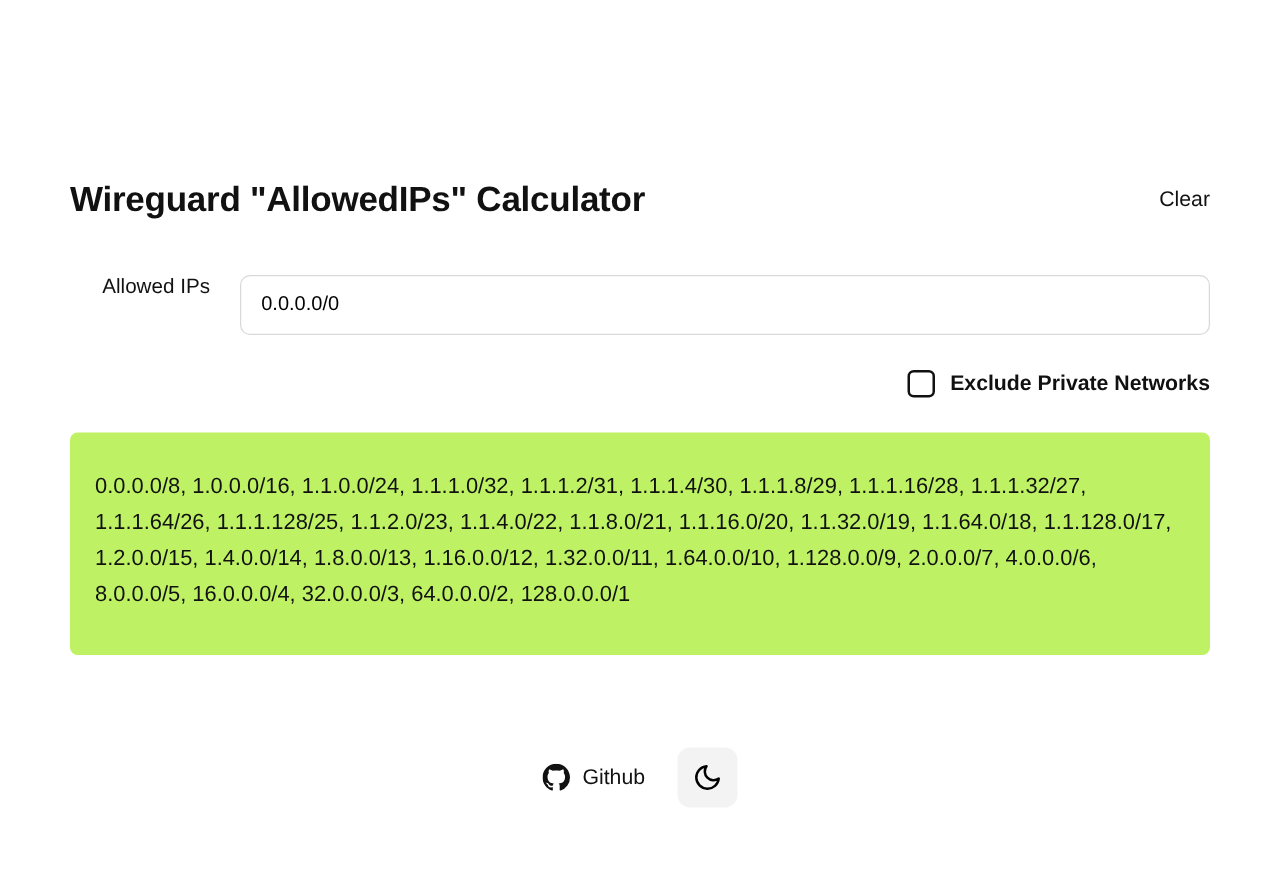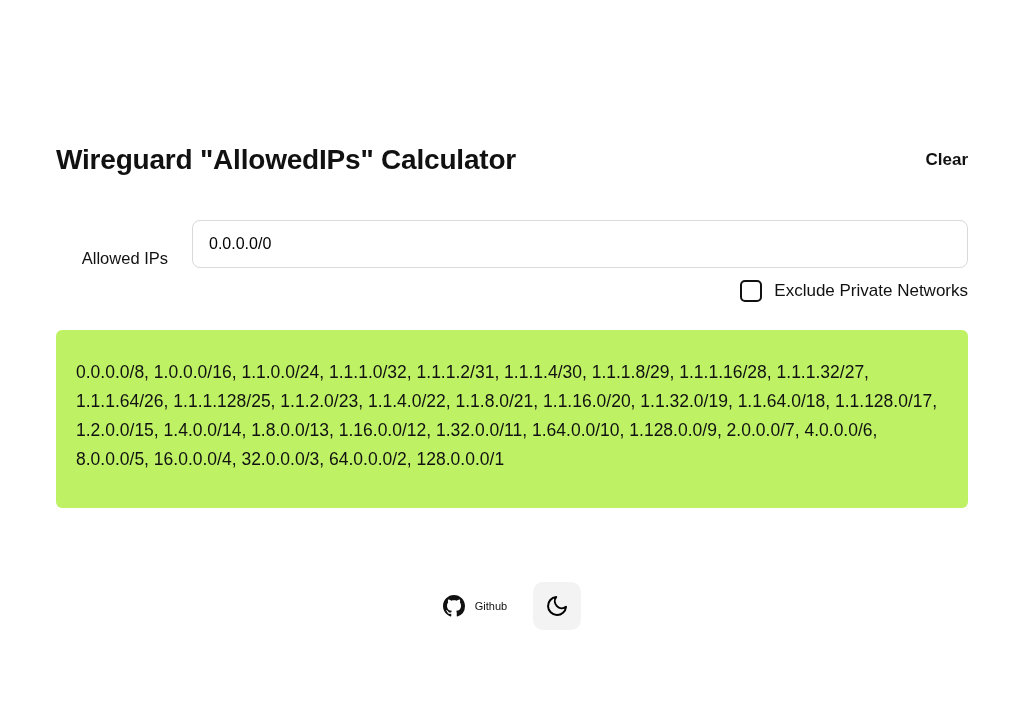--- a/index.html
+++ b/index.html
@@ -25,30 +25,30 @@
       padding-top: 144px;
       padding-bottom: 44px;
     }
     .title {
       font-size: 28px;
       font-weight: 600;
       letter-spacing: -0.2px;
     }
     .clear-btn {
       font-size: 17px;
-      font-weight: 700;
+      font-weight: 400;
       background: none;
       border: none;
       cursor: pointer;
       color: #111111;
     }
     .form-row {
       display: flex;
-      align-items: flex-end;
-      margin-bottom: 12px;
+      align-items: flex-start;
+      margin-bottom: 28px;
     }
     .label {
       width: 136px;
       text-align: right;
       padding-right: 24px;
       font-size: 16.5px;
       font-weight: 500;
     }
     .text-input {
       flex: 1;
@@ -72,21 +72,21 @@
       width: 22px;
       height: 22px;
       border: 2px solid #111111;
       border-radius: 5px;
       background: #ffffff;
       cursor: pointer;
       flex-shrink: 0;
     }
     .checkbox-label {
       font-size: 17px;
-      font-weight: 400;
+      font-weight: 700;
       cursor: pointer;
     }
     .output {
       background: #bef264;
       border-radius: 6px;
       padding: 28px 20px 34px 20px;
       font-size: 17.5px;
       line-height: 1.65;
       font-weight: 400;
       word-wrap: break-word;
@@ -95,21 +95,21 @@
       display: flex;
       align-items: center;
       justify-content: center;
       gap: 26px;
       margin-top: 74px;
     }
     .github-link {
       display: flex;
       align-items: center;
       gap: 10px;
-      font-size: 11px;
+      font-size: 17px;
       font-weight: 500;
       cursor: pointer;
     }
     .github-icon svg {
       width: 22px;
       height: 22px;
       display: block;
     }
     .theme-toggle {
       width: 48px;

